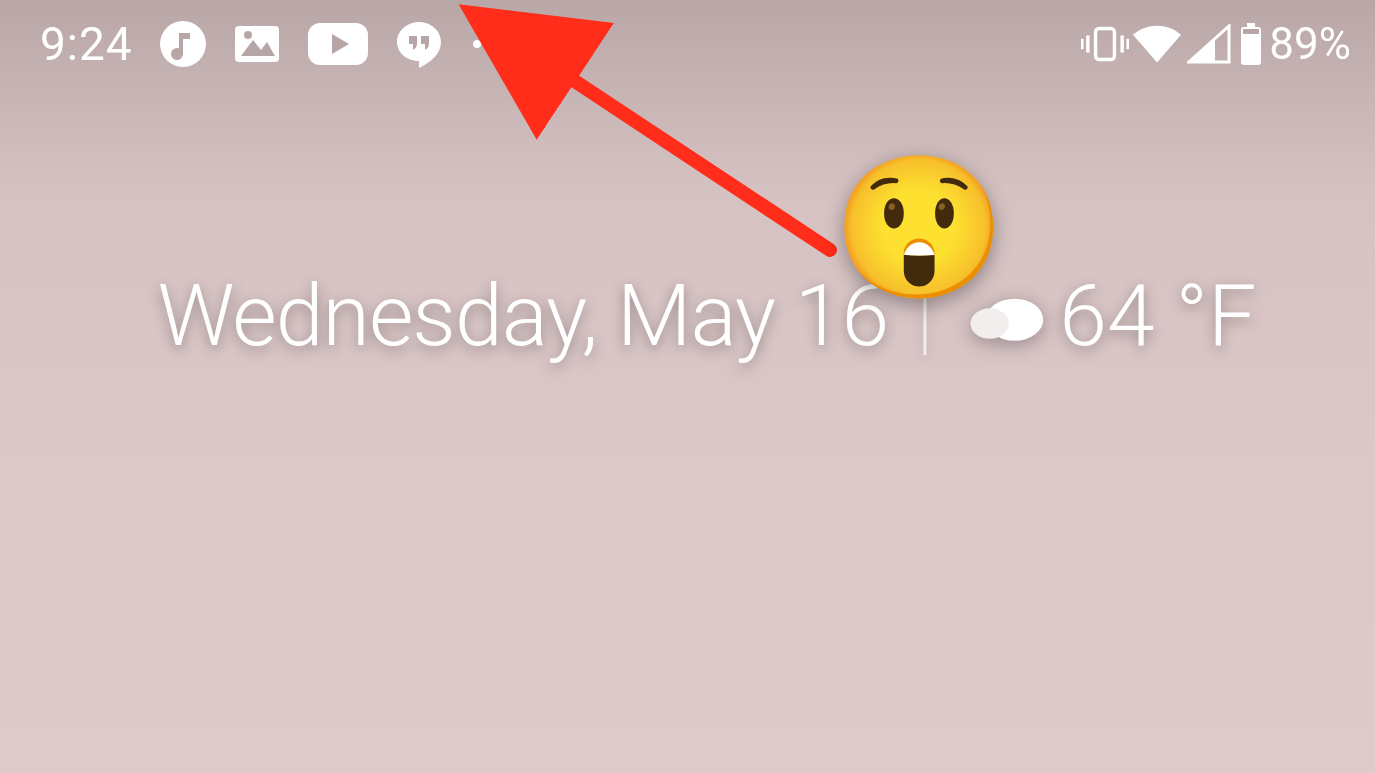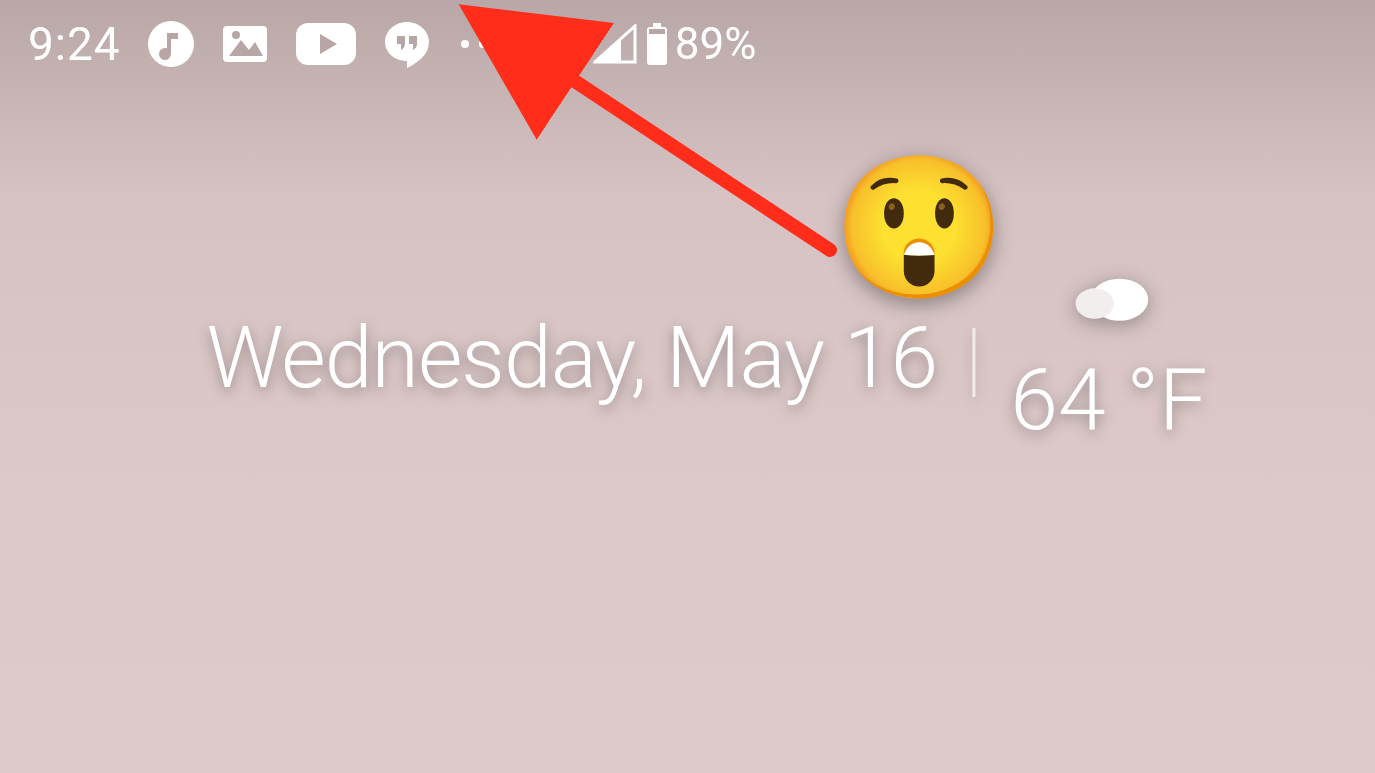--- a/index.html
+++ b/index.html
@@ -14,26 +14,26 @@
     position: relative;
     width: 1375px;
     height: 773px;
     background: linear-gradient(180deg, #b9a7a7 0%, #d6c2c3 25%, #dcc8c9 60%, #decacb 100%);
     
   }
   
   .status-bar {
     position: absolute;
     top: 0;
-    left: 4px;
+    left: 16px;
     right: 0;
     height: 88px;
     display: flex;
     align-items: center;
-    justify-content: flex-start;
+    justify-content: space-between;
     padding: 0 24px;
     color: #ffffff;
     box-sizing: border-box;
   }
   .sb-left, .sb-right {
     display: flex;
     align-items: center;
     gap: 26px;
   }
   .sb-right { gap: 4px; }
@@ -85,22 +85,21 @@
     letter-spacing: -1px;
   }
   .widget .sep {
     font-size: 82px;
     opacity: .65;
     font-weight: 200;
   }
   .widget .weather {
     display: flex;
     align-items: center;
-    gap: 22px;
-    flex-direction: column;
+    gap: 12px;
   }
   .widget .temp {
     font-size: 86px;
   }
   .cloud-ico {
     filter: drop-shadow(0 4px 10px rgba(0,0,0,0.3));
   }
   
   .emoji {
     position: absolute;

